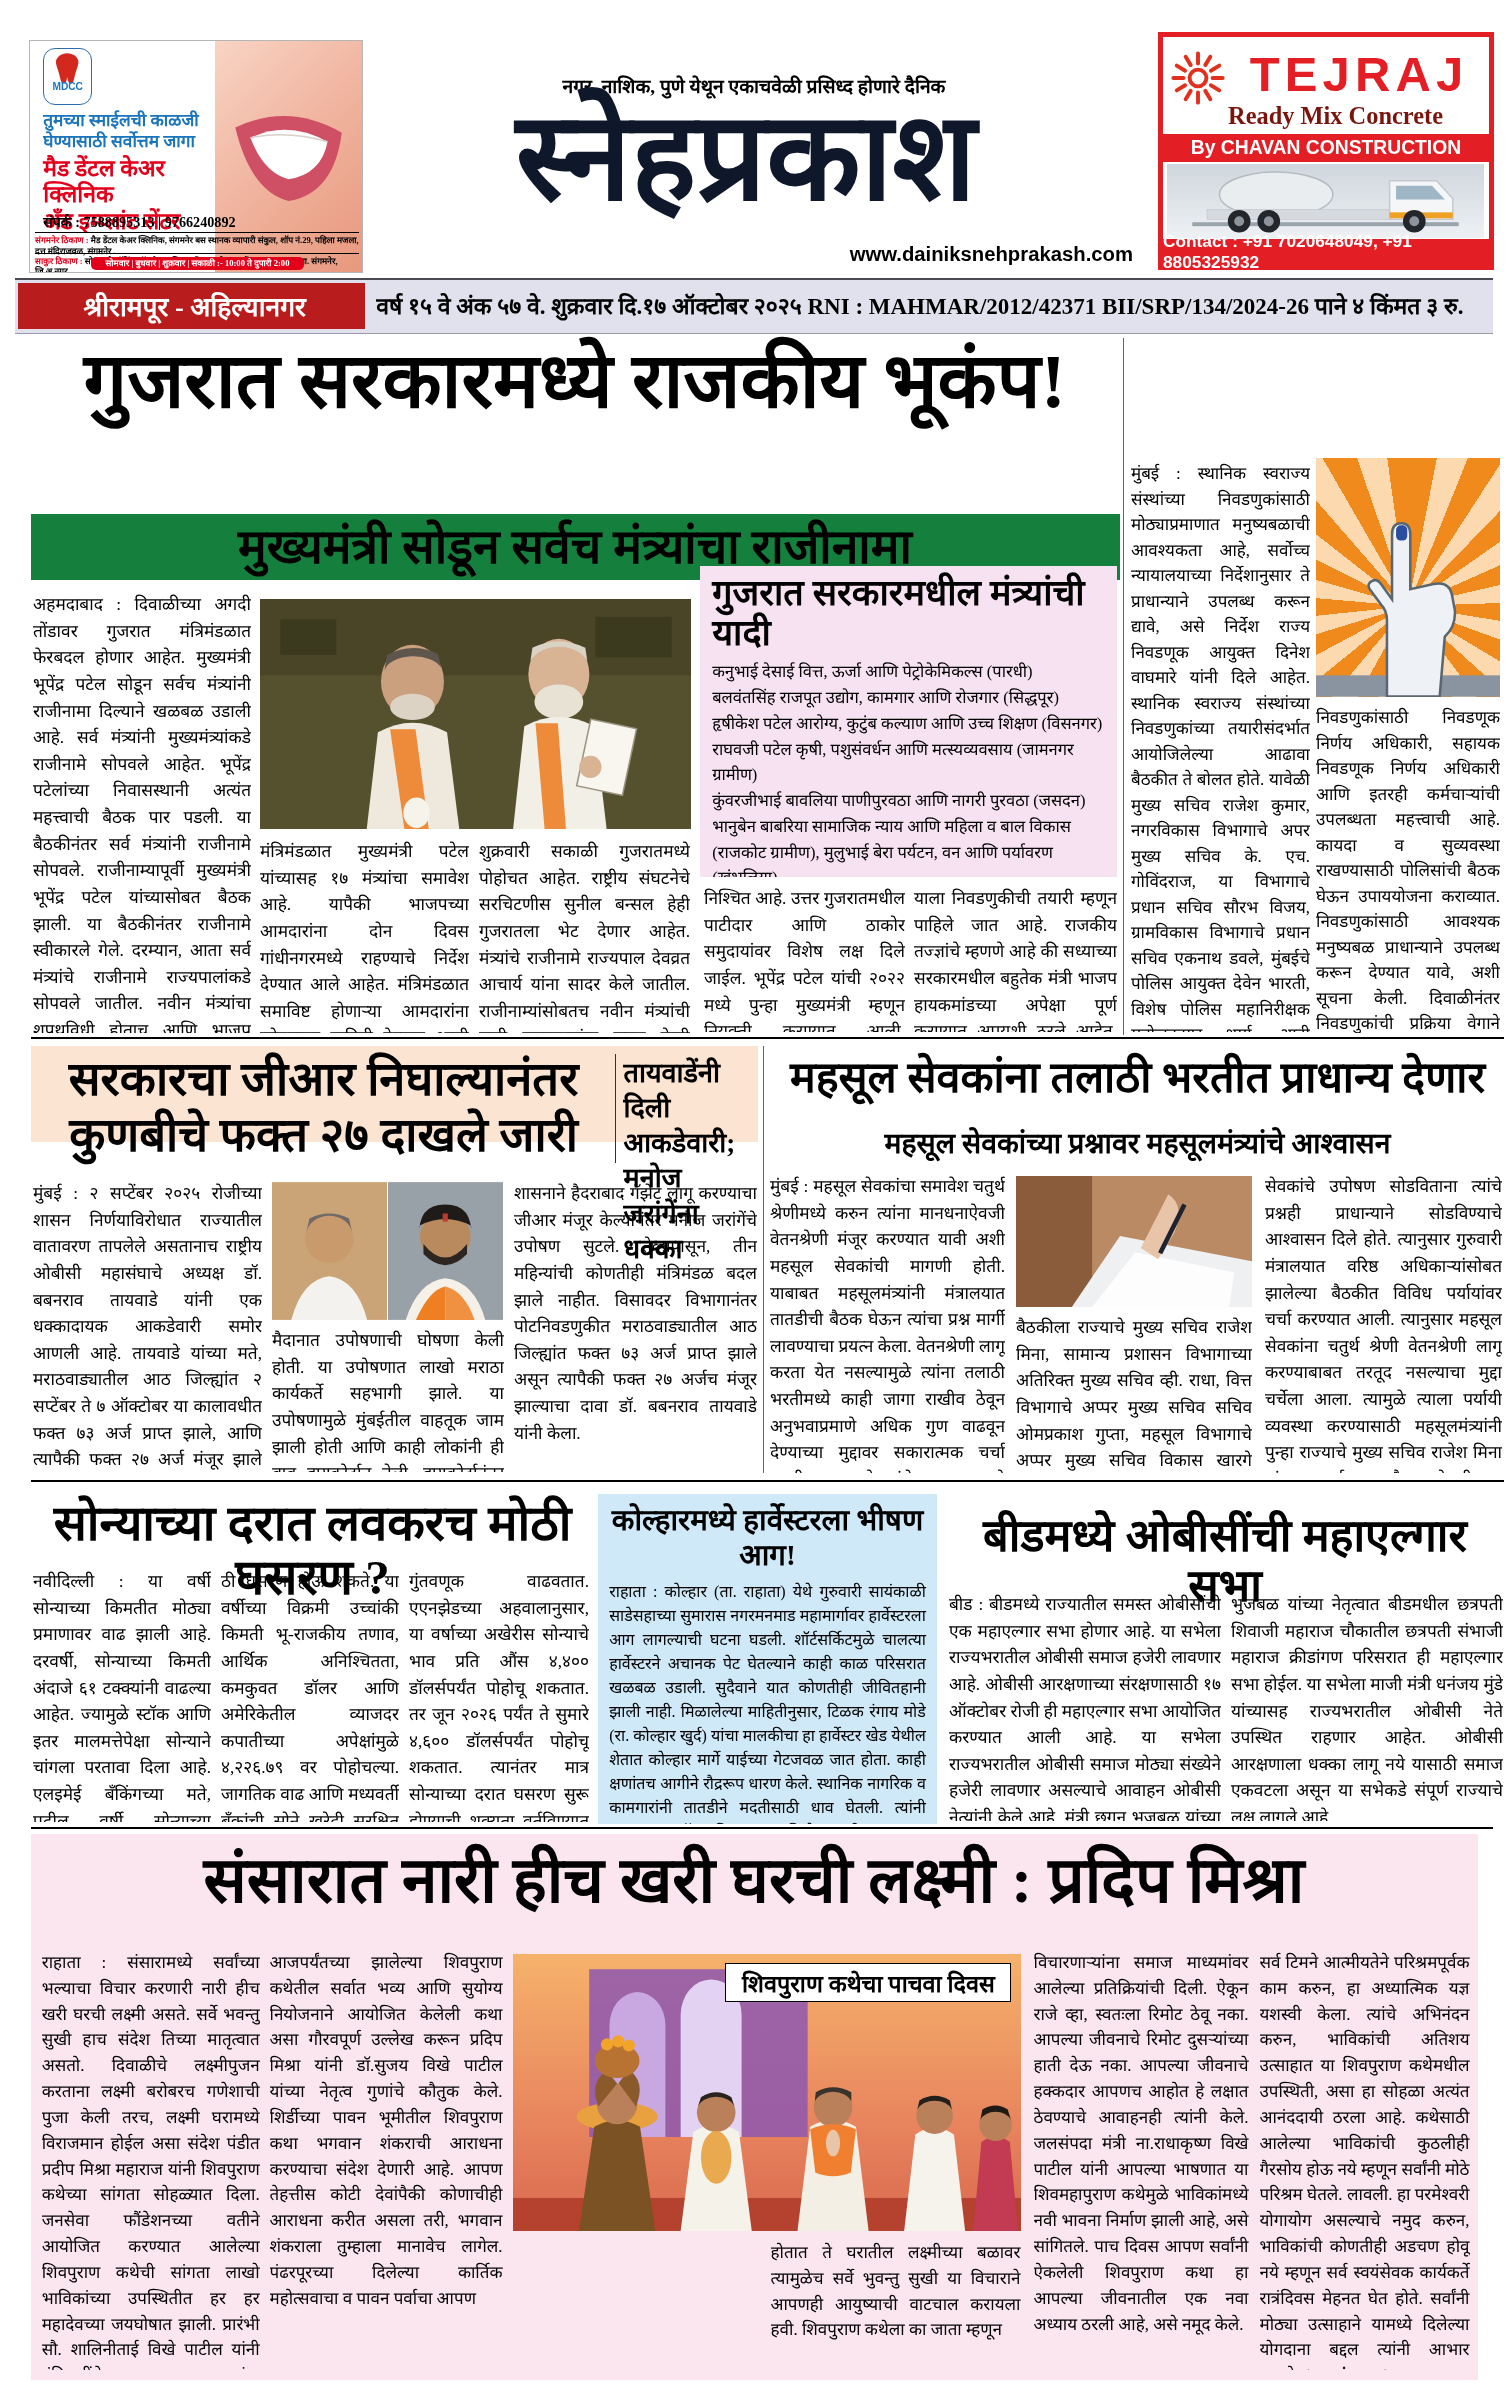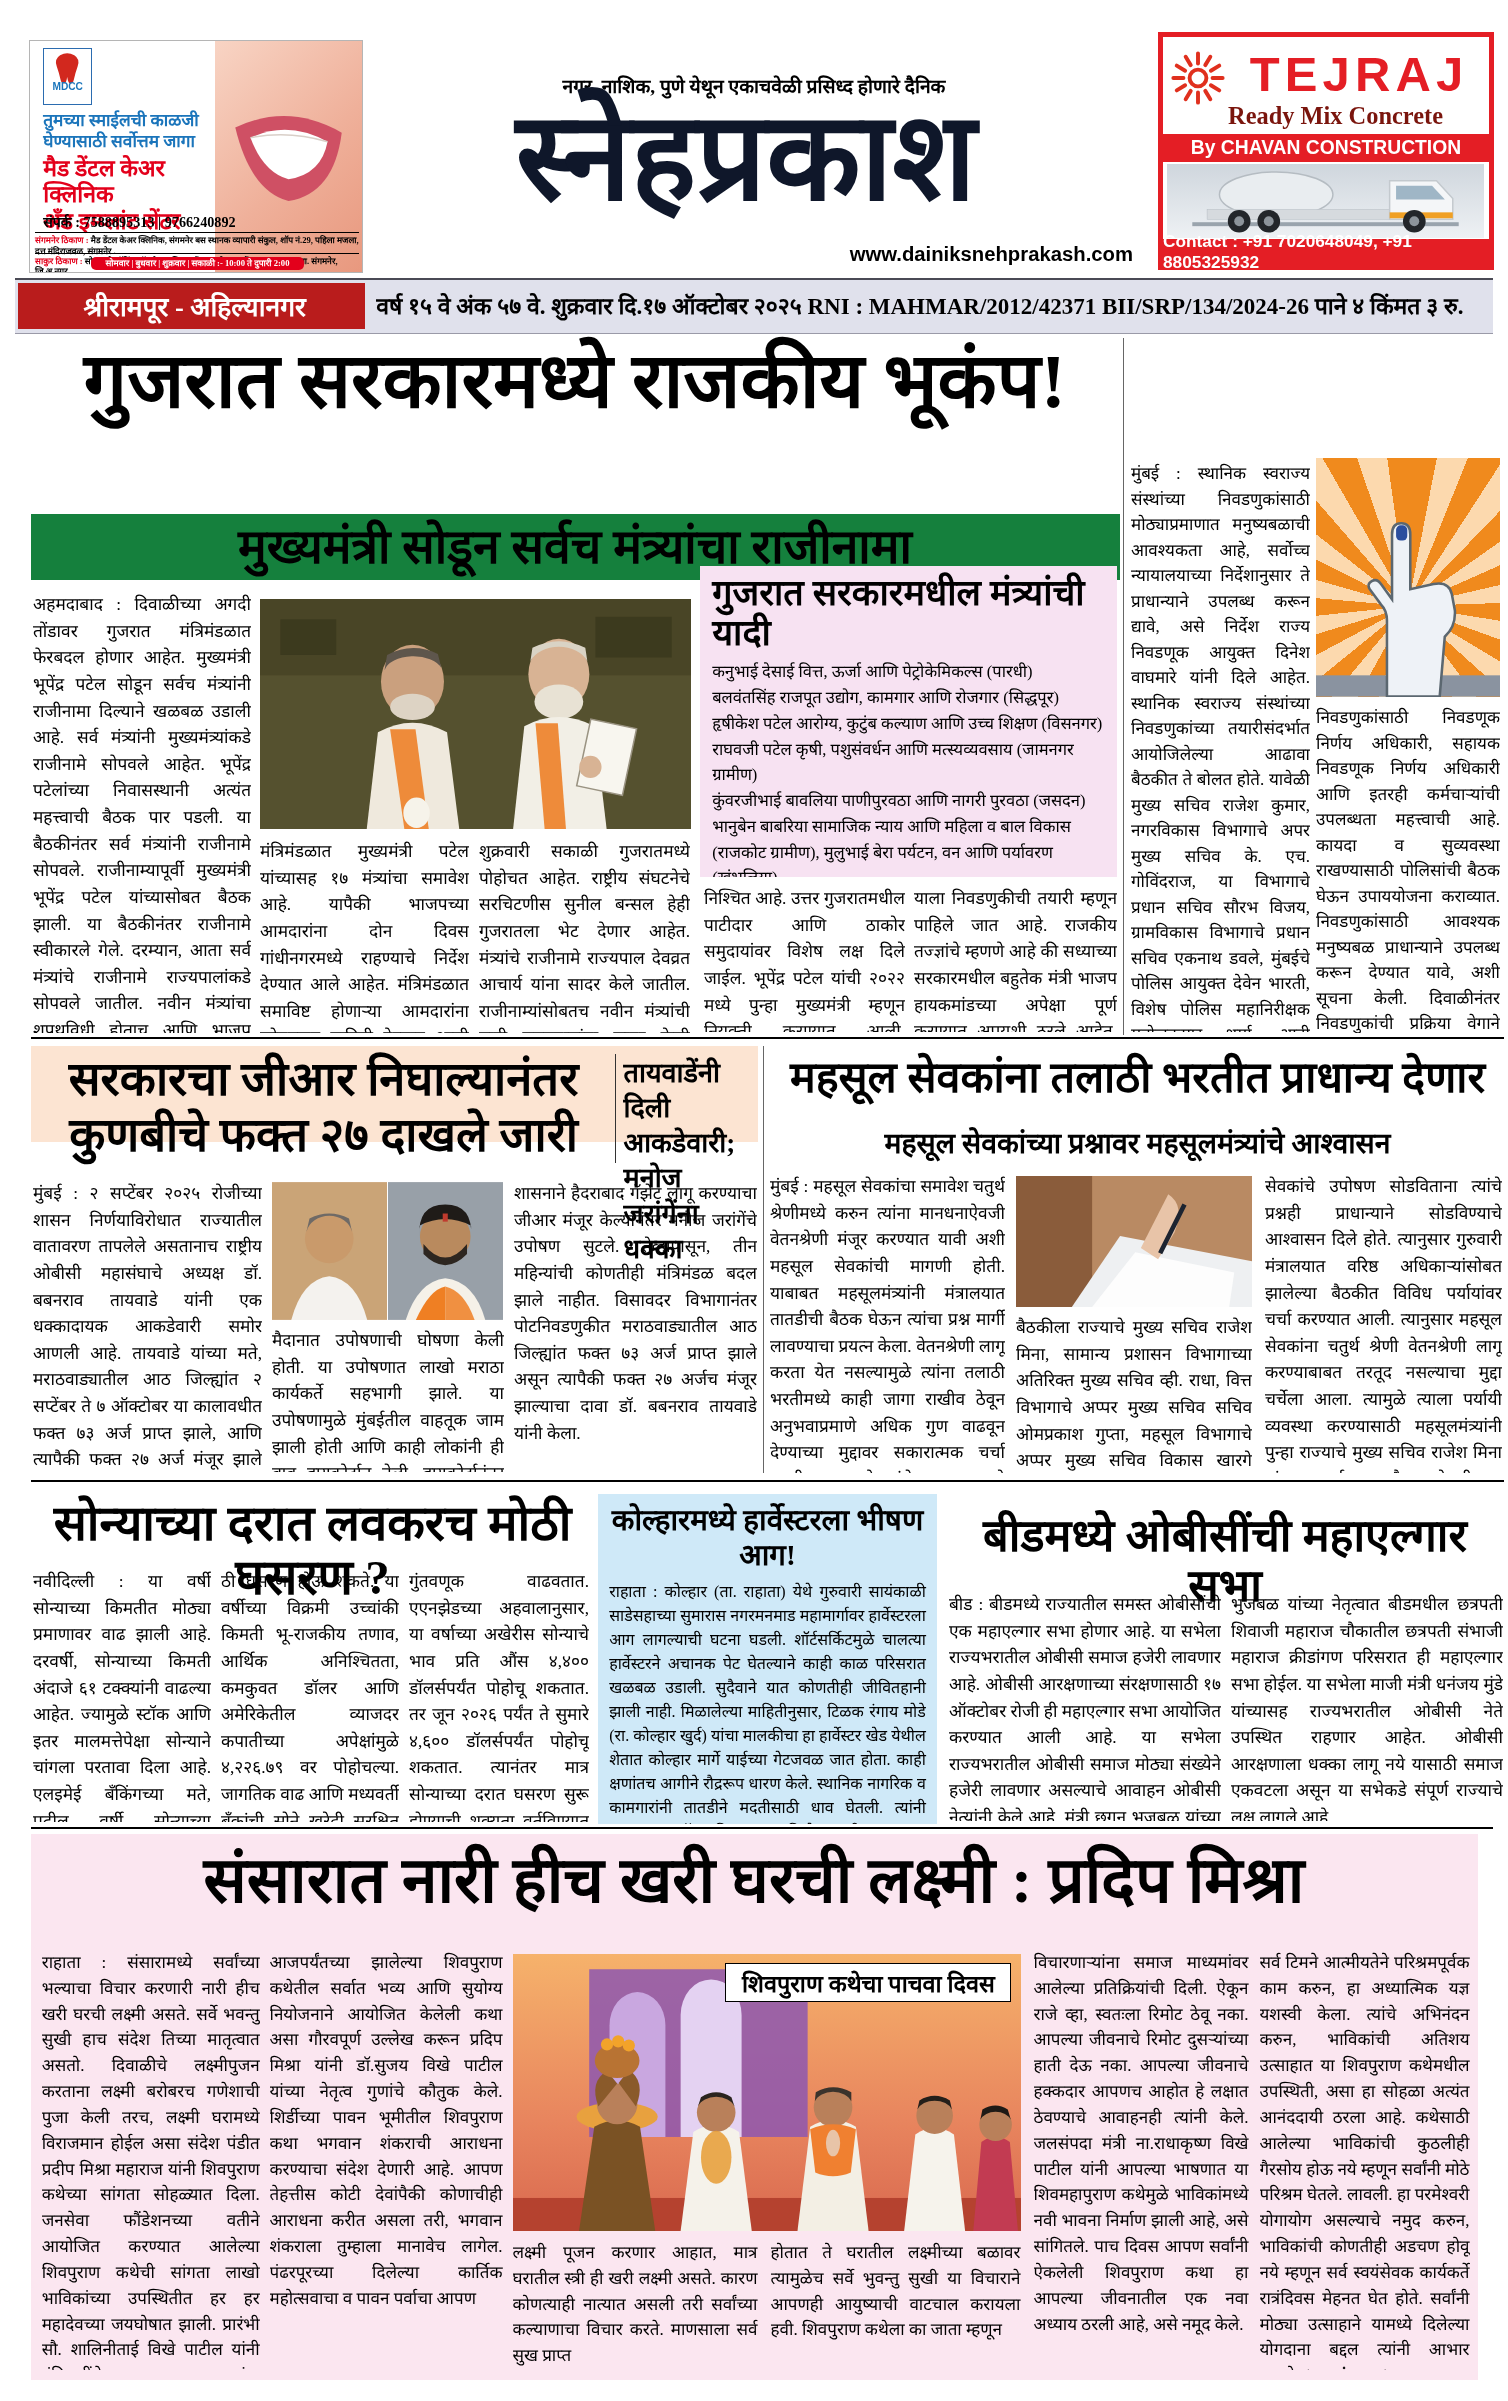--- a/index.html
+++ b/index.html
@@ -36,21 +36,21 @@
 <div id="page">
 
   <div class="abs ad-box" style="left:29px;top:40px;width:334px;height:233px;border:1px solid #b5b5b5;overflow:hidden;">
     <div class="abs" style="right:0;top:0;width:147px;height:233px;background:linear-gradient(135deg,#f8d4c4,#efb09a 55%,#e8987e);">
       <svg viewBox="0 0 290 458" width="147" height="233">
         <path d="M40 170 Q145 120 250 180 Q235 300 145 315 Q70 295 40 170 Z" fill="#cf5064"></path>
         <path d="M70 190 Q145 155 222 198 Q210 262 145 272 Q95 258 70 190 Z" fill="#ffffff"></path>
         <path d="M70 190 Q145 175 222 198" stroke="#d9cfc8" stroke-width="3" fill="none"></path>
       </svg>
     </div>
-    <div class="abs" style="left:13.2px;top:7.1px;width:47px;height:55px;background:#fff;border:1px solid #2b6cb0;border-radius:0;text-align:center;">
+    <div class="abs" style="left:13.2px;top:7.1px;width:47px;height:55px;background:#fff;border:1px solid #2b6cb0;border-radius:12px;text-align:center;">
       <svg viewBox="0 0 60 70" width="28.4" height="34" style="margin:2px auto 0;">
         <path d="M15 8 Q30 0 45 8 Q58 16 52 32 Q47 46 44 60 Q42 68 37 68 Q32 68 30 54 Q28 68 23 68 Q18 68 16 60 Q13 46 8 32 Q2 16 15 8 Z" fill="#d2281e"></path>
       </svg>
       <div style="font-family:'Liberation Sans','DejaVu Sans',sans-serif;font-weight:bold;color:#1b75bb;font-size:10.2px;margin-top:-4.1px;">MDCC</div>
     </div>
     <div class="abs" style="left:13.2px;top:70px;width:173px;color:#1b75bb;font-weight:900;font-size:17.3px;line-height:1.2;">
       <div>तुमच्या स्माईलची काळजी</div>
       <div>घेण्यासाठी सर्वोत्तम जागा</div>
     </div>
     <div class="abs" style="left:13.2px;top:115px;width:188px;color:#e3001b;font-weight:900;font-size:23px;line-height:1.15;">
@@ -286,21 +286,20 @@
         <path d="M770 545 L792 355 Q830 330 868 355 L890 545 Z" fill="#f6f3ec"></path>
         <circle cx="830" cy="318" r="36" fill="#b9805a"></circle>
           <path d="M796 306 a36 26 0 0 1 68 0 L860 288 Q830 270 800 288 Z" fill="#241f1a"></path>
         <path d="M906 545 L922 370 Q950 348 978 370 L994 545 Z" fill="#c23b52"></path>
         <circle cx="950" cy="336" r="32" fill="#b9805a"></circle>
           <path d="M920 326 a32 24 0 0 1 60 0 L974 306 Q950 290 924 306 Z" fill="#1f1a16"></path>
       </svg>
       <div class="abs caption-box" style="right:9.1px;top:9.1px;width:284px;height:37px;font-size:23.4px;">शिवपुराण कथेचा पाचवा दिवस</div>
     </div>
 
-    <div class="abs just" style="left:482px;top:406px;width:245px;height:130px;font-size:17px;line-height:1.52;overflow:hidden;">लक्ष्मी पूजन करणार आहात, मात्र घरातील स्त्री ही खरी लक्ष्मी असते. कारण कोणत्याही नात्यात असली तरी सर्वांच्या कल्याणाचा विचार करते. माणसाला सर्व सुख प्राप्त</div>
     <div class="abs just" style="left:740px;top:406px;width:250px;height:130px;font-size:17px;line-height:1.52;overflow:hidden;">होतात ते घरातील लक्ष्मीच्या बळावर त्यामुळेच सर्वे भुवन्तु सुखी या विचाराने आपणही आयुष्याची वाटचाल करायला हवी. शिवपुराण कथेला का जाता म्हणून</div>
 
     <div class="abs just" style="left:1003px;top:116px;width:215px;height:420px;font-size:17px;line-height:1.52;overflow:hidden;">विचारणाऱ्यांना समाज माध्यमांवर आलेल्या प्रतिक्रियांची दिली. ऐकून राजे व्हा, स्वतःला रिमोट ठेवू नका. आपल्या जीवनाचे रिमोट दुसऱ्यांच्या हाती देऊ नका. आपल्या जीवनाचे हक्कदार आपणच आहोत हे लक्षात ठेवण्याचे आवाहनही त्यांनी केले. जलसंपदा मंत्री ना.राधाकृष्ण विखे पाटील यांनी आपल्या भाषणात या शिवमहापुराण कथेमुळे भाविकांमध्ये नवी भावना निर्माण झाली आहे, असे सांगितले. पाच दिवस आपण सर्वांनी ऐकलेली शिवपुराण कथा हा आपल्या जीवनातील एक नवा अध्याय ठरली आहे, असे नमूद केले.</div>
     <div class="abs just" style="left:1229px;top:116px;width:210px;height:420px;font-size:17px;line-height:1.52;overflow:hidden;">
       <span>सर्व टिमने आत्मीयतेने परिश्रमपूर्वक काम करुन, हा अध्यात्मिक यज्ञ यशस्वी केला. त्यांचे अभिनंदन करुन, भाविकांची अतिशय उत्साहात या शिवपुराण कथेमधील उपस्थिती, असा हा सोहळा अत्यंत आनंददायी ठरला आहे. कथेसाठी आलेल्या भाविकांची कुठलीही गैरसोय होऊ नये म्हणून सर्वांनी मोठे परिश्रम घेतले. लावली. हा परमेश्वरी योगायोग असल्याचे नमुद करुन, भाविकांची कोणतीही अडचण होवू नये म्हणून सर्व स्वयंसेवक कार्यकर्ते रात्रंदिवस मेहनत घेत होते. सर्वांनी मोठ्या उत्साहाने यामध्ये दिलेल्या योगदाना बद्दल त्यांनी आभार मानले.</span>
       <span class="jump">(पान नं. २ वर)</span>
     </div>
   </div>
 
 </div>

